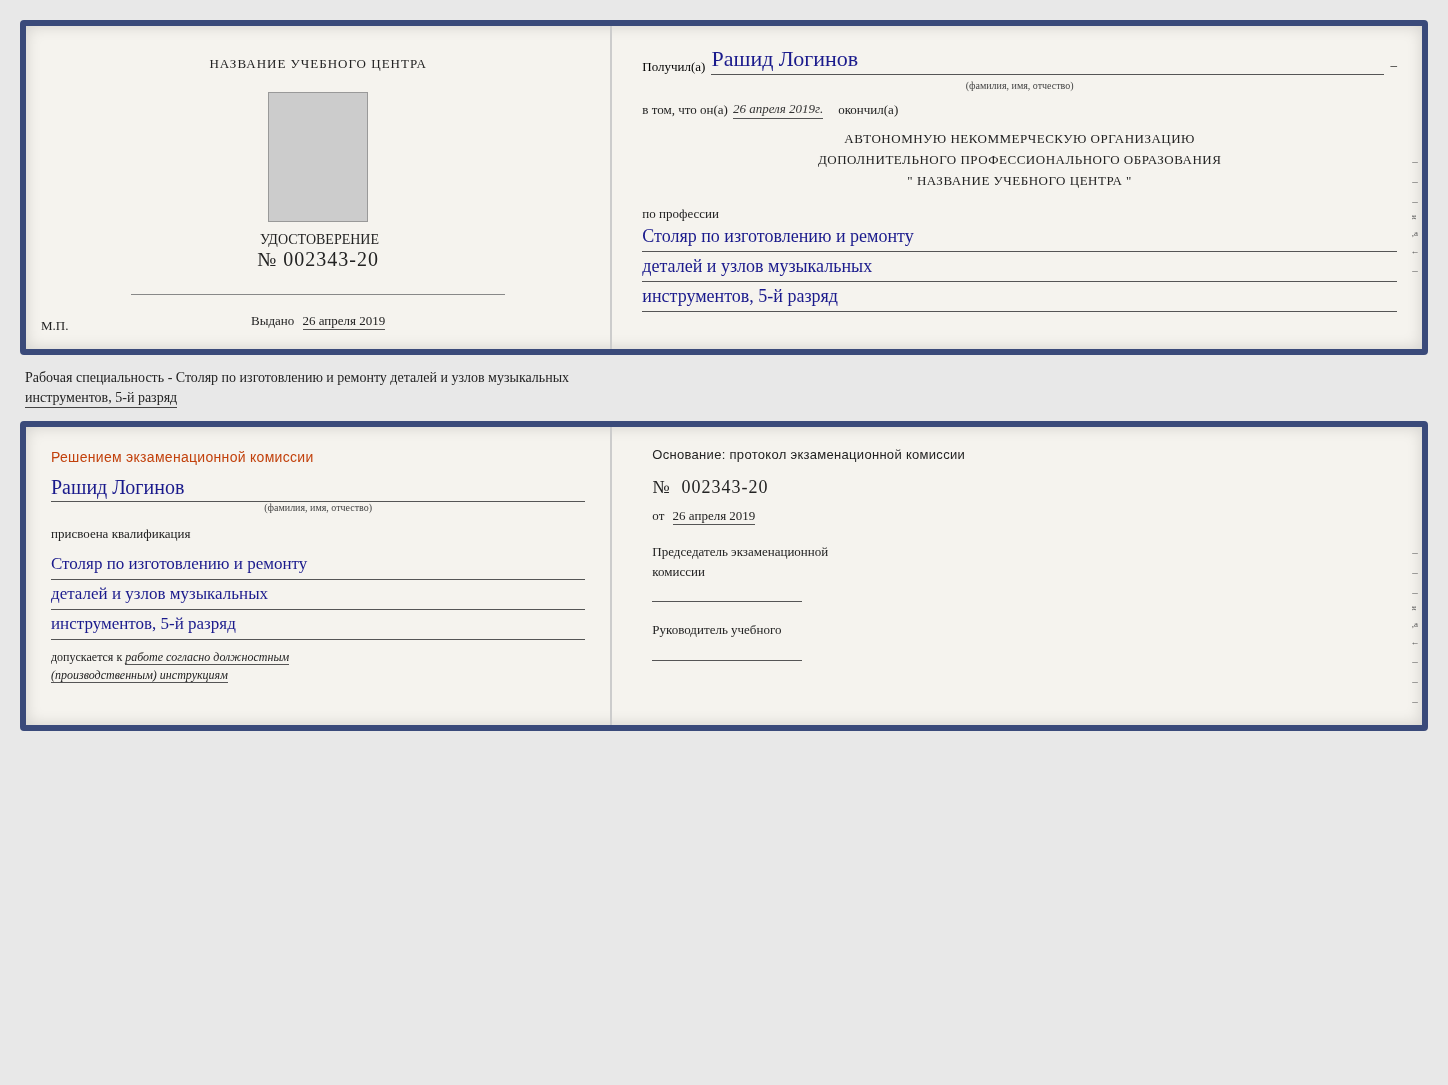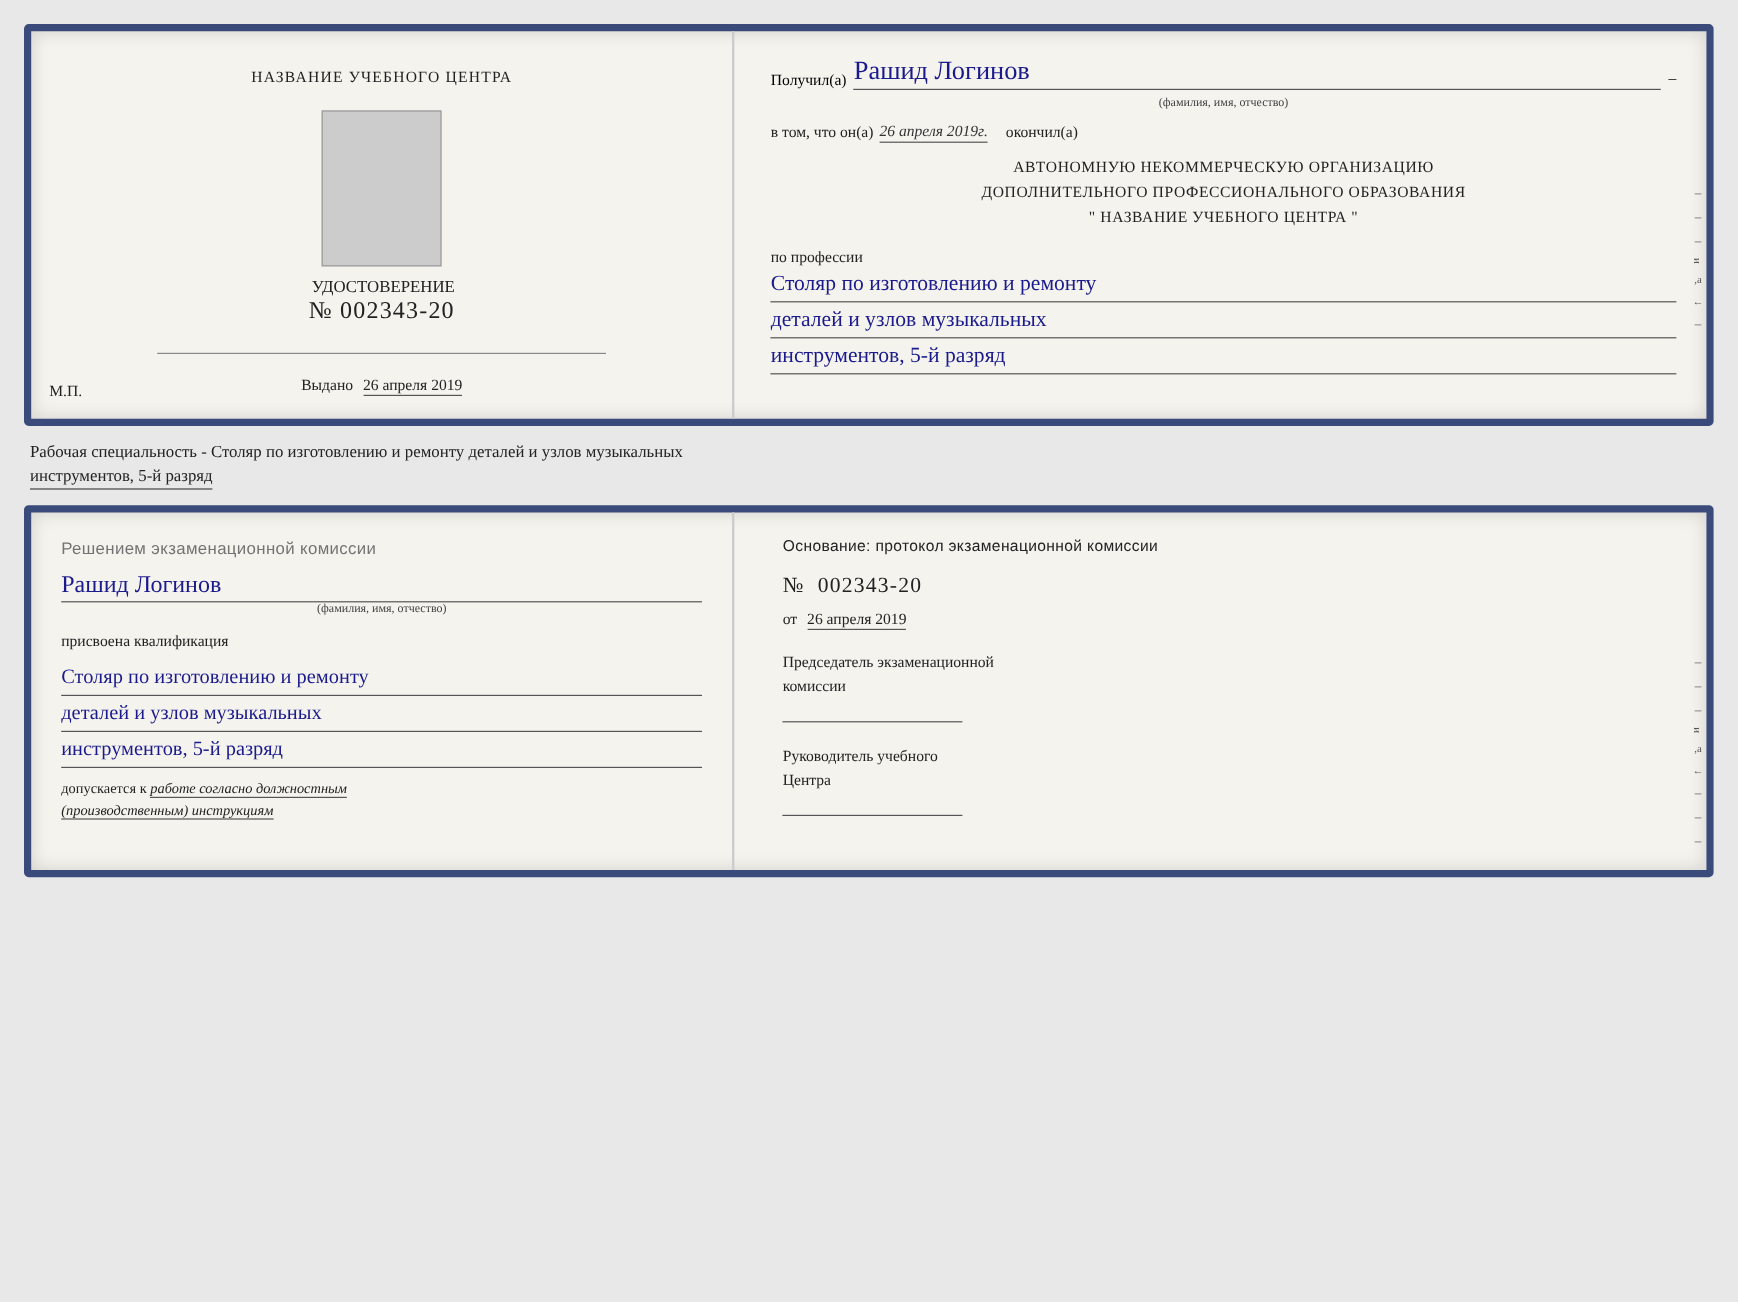--- a/index.html
+++ b/index.html
@@ -191,21 +191,21 @@
       width: 58%;
       padding: 20px 25px 15px 40px;
       display: flex;
       flex-direction: column;
       gap: 10px;
       position: relative;
     }
 
     .commission-title {
       font-size: 14px;
-      color: #737373;
+      color: #c2410c;
       line-height: 1.5;
       font-family: Arial, sans-serif;
       letter-spacing: 0.3px;
     }
 
     .commission-person-name {
       font-family: 'Segoe Script', 'Brush Script MT', cursive;
       font-size: 20px;
       color: #1a1a8c;
       border-bottom: 1px solid #555;
@@ -438,21 +438,20 @@
       </div>
 
       <div class="chairman-block">
         <div>Председатель экзаменационной</div>
         <div>комиссии</div>
         <div class="signature-line"></div>
       </div>
 
       <div class="director-block">
         <div>Руководитель учебного</div>
-        <div>Центра</div>
         <div class="signature-line"></div>
       </div>
 
       <div class="right-side-labels">
         <span class="dash-line">–</span>
         <span class="dash-line">–</span>
         <span class="dash-line">–</span>
         <span class="vert-text">и</span>
         <span style="font-size:9px; color:#555;">,а</span>
         <span style="font-size:9px; color:#555;">←</span>

